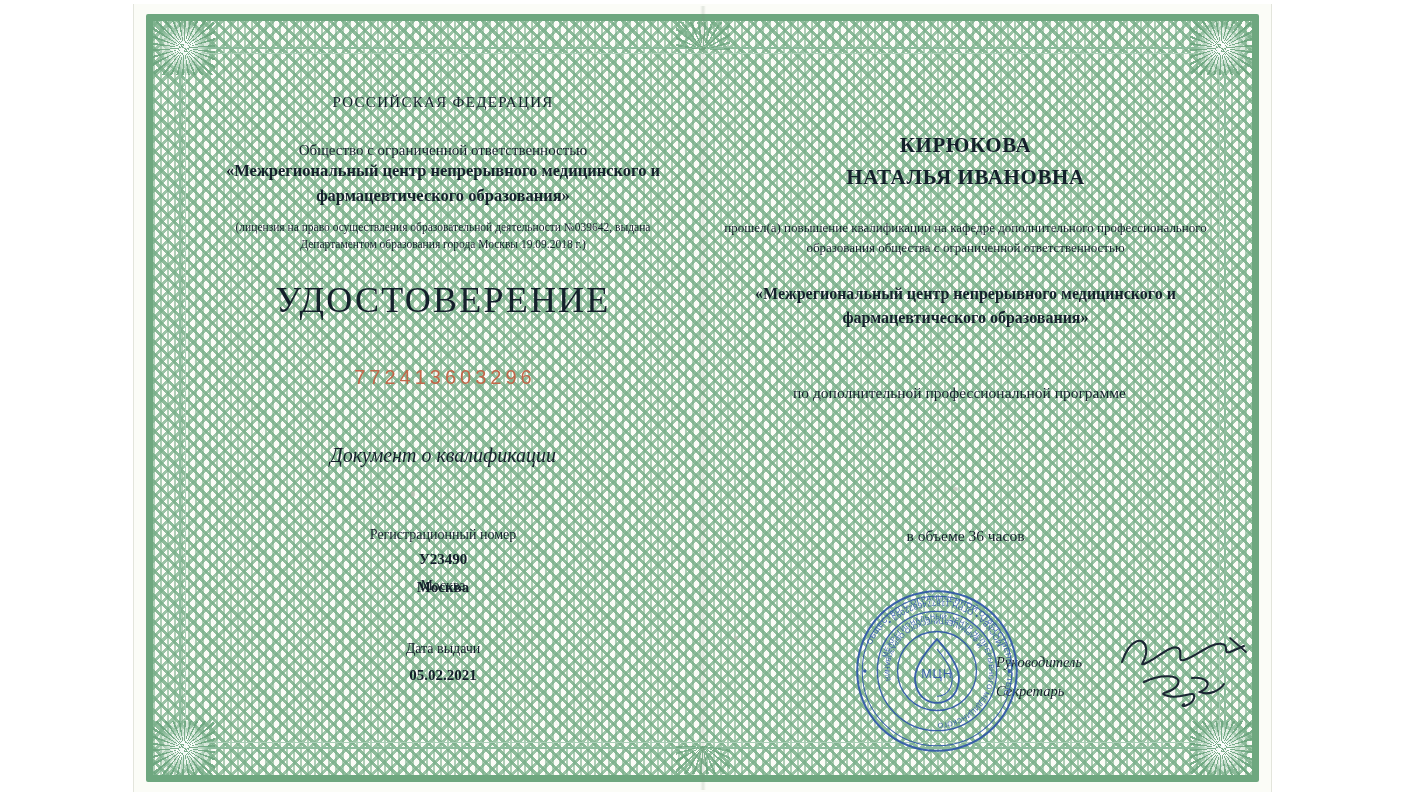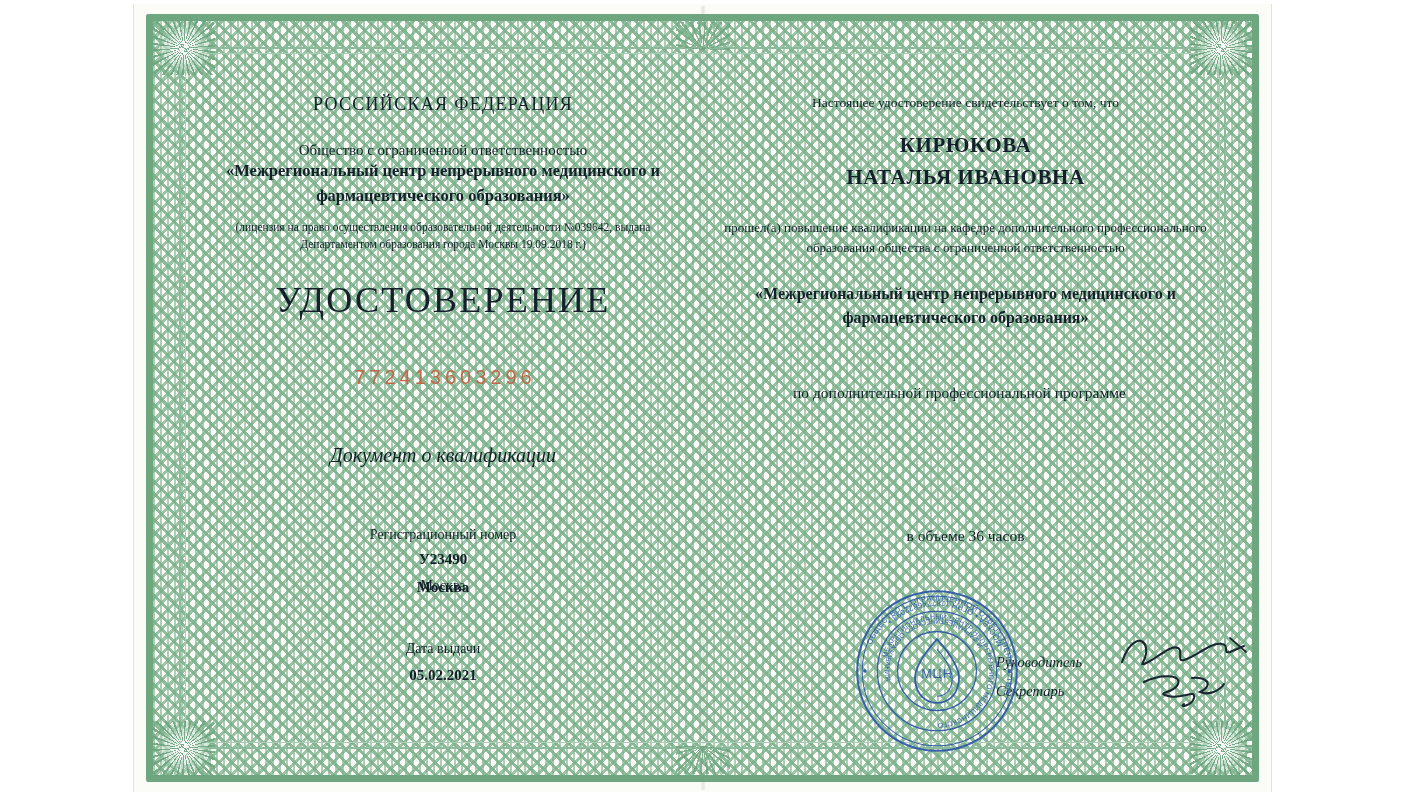--- a/index.html
+++ b/index.html
@@ -142,21 +142,21 @@
     height: 788px;
     box-sizing: border-box;
   }
   .col-left  { left: 60px;  width: 500px; }
   .col-right { left: 585px; width: 495px; }
 
   .t { text-align: center; line-height: 1.35; }
 
   .rf-line {
     position: absolute; left: 0; right: 0; top: 88px;
-    font-size: 18px; letter-spacing: 1.3px;
+    font-size: 15px; letter-spacing: 1.3px;
   }
   .org-pre {
     position: absolute; left: 30px; right: 30px; top: 136px;
     font-size: 15px;
   }
   .org-name {
     position: absolute; left: 14px; right: 14px; top: 155px;
     font-size: 16.5px; font-weight: bold; line-height: 1.5;
   }
   .license {
@@ -299,21 +299,20 @@
 
     <div class="t lbl-city">Москва</div>
     <div class="t val-city">Москва</div>
 
     <div class="t lbl-date">Дата выдачи</div>
     <div class="t val-date">05.02.2021</div>
   </div>
 
   <div class="col col-right">
 
-    <div class="t r-intro">Настоящее удостоверение свидетельствует о том, что</div>
 
     <div class="t r-name">
       <div>КИРЮКОВА</div>
       <div>НАТАЛЬЯ ИВАНОВНА</div>
     </div>
 
     <div class="t r-body1">прошел(а) повышение квалификации на кафедре дополнительного профессионального образования общества с ограниченной ответственностью</div>
 
     <div class="t r-orgname">«Межрегиональный центр непрерывного медицинского и фармацевтического образования»</div>
 

